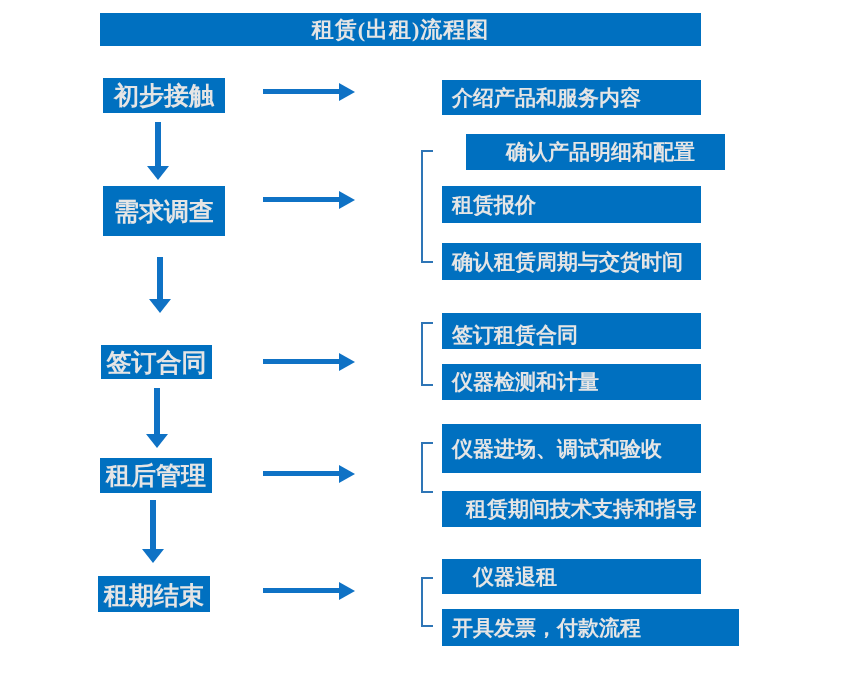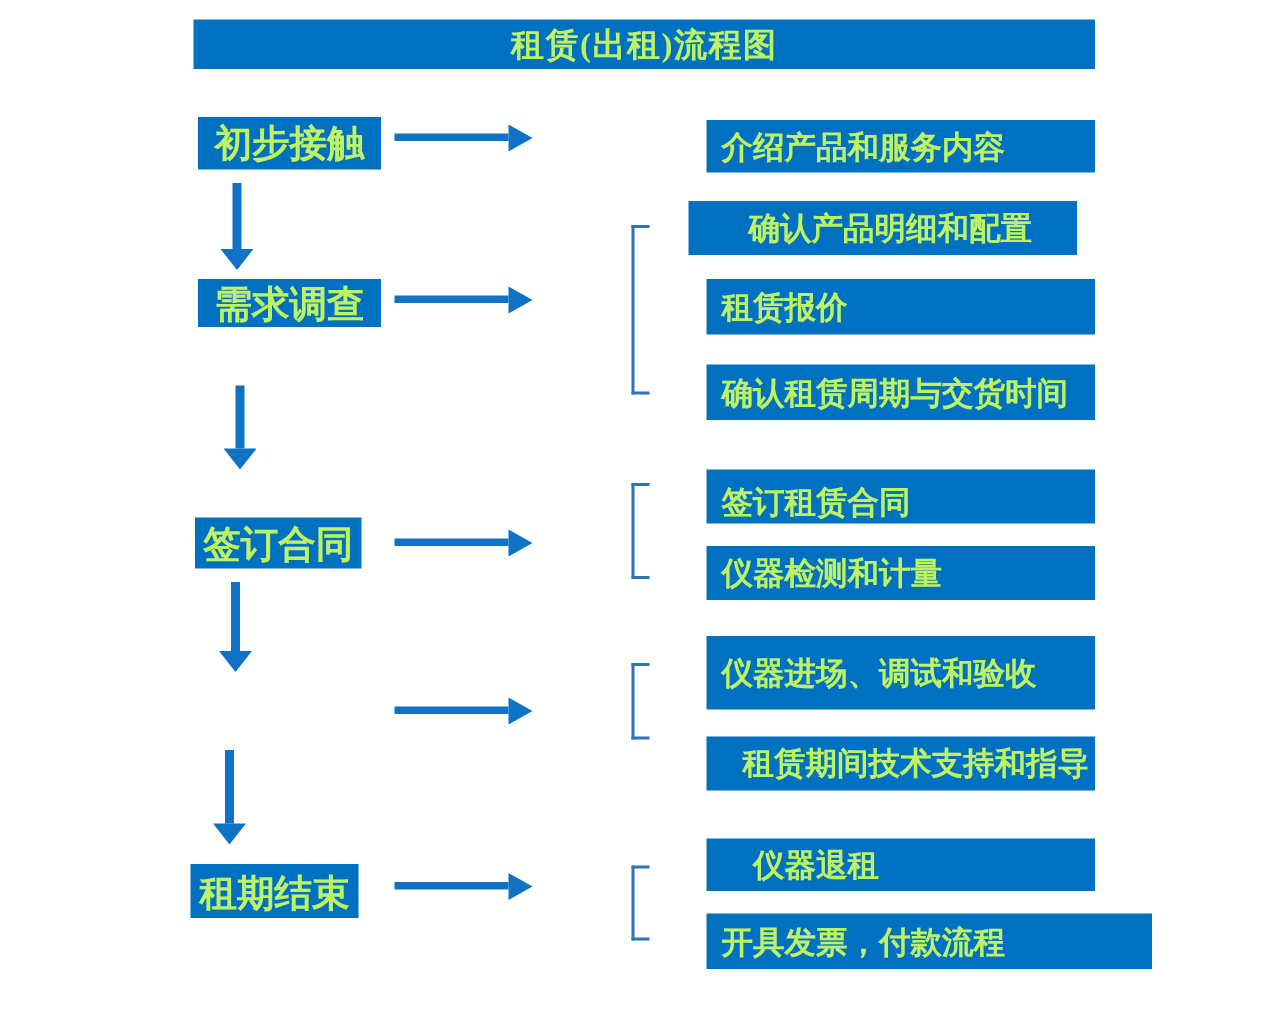--- a/index.html
+++ b/index.html
@@ -11,27 +11,26 @@
   .canvas {
     position: relative;
     width: 844px;
     height: 688px;
     background: #ffffff;
     overflow: hidden;
   }
   .box {
     position: absolute;
     background: #0070C0;
-    color: #bef264;
+    color: #e5e5e5;
     font-weight: bold;
     display: flex;
     align-items: center;
     box-sizing: border-box;
     white-space: nowrap;
-    margin-left: 29px;
   }
   .titlebar {
     left: 100px;
     top: 13px;
     width: 601px;
     height: 33px;
     justify-content: center;
     font-size: 22px;
     letter-spacing: 1px;
   }
@@ -105,25 +104,28 @@
 
 <div class="canvas">
 
   <div class="box titlebar">
     <span>租赁(出租)流程图</span>
   </div>
 
   <div class="box stage" style="left:103px; top:78px; width:122px; height:35px;">
     <span>初步接触</span>
   </div>
-  <div class="box stage" style="left:103px; top:186px; width:122px; height:32px;">
+  <div class="box stage" style="left:103px; top:186px; width:122px; height:50px;">
     <span>需求调查</span>
   </div>
   <div class="box stage" style="left:101px; top:345px; width:111px; height:34px;">
     <span>签订合同</span>
+  </div>
+  <div class="box stage" style="left:100px; top:458px; width:112px; height:35px;">
+    <span>租后管理</span>
   </div>
   <div class="box stage" style="left:98px; top:576px; width:112px; height:36px;align-items:flex-end;">
     <span>租期结束</span>
   </div>
 
   <div class="v-arrow" style="left:147px; top:122px; height:58px;">
     <div class="shaft" style="height:44px;"></div>
     <div class="head"></div>
   </div>
   <div class="v-arrow" style="left:149px; top:257px; height:56px;">
@@ -162,21 +164,21 @@
 
   <div class="bracket" style="left:421px; top:150px; height:113px;"></div>
   <div class="bracket" style="left:421px; top:322px; height:64px;"></div>
   <div class="bracket" style="left:421px; top:442px; height:51px;"></div>
   <div class="bracket" style="left:421px; top:577px; height:50px;"></div>
 
   <div class="box detail" style="left:442px; top:80px; width:259px; height:35px;">
     <span>介绍产品和服务内容</span>
   </div>
 
-  <div class="box detail" style="left:430px; top:134px; width:259px; height:36px;padding-left:40px;">
+  <div class="box detail" style="left:466px; top:134px; width:259px; height:36px;padding-left:40px;">
     <span>确认产品明细和配置</span>
   </div>
   <div class="box detail" style="left:442px; top:186px; width:259px; height:37px;">
     <span>租赁报价</span>
   </div>
   <div class="box detail" style="left:442px; top:243px; width:259px; height:37px;">
     <span>确认租赁周期与交货时间</span>
   </div>
 
   <div class="box detail" style="left:442px; top:313px; width:259px; height:36px;align-items:flex-end;">

